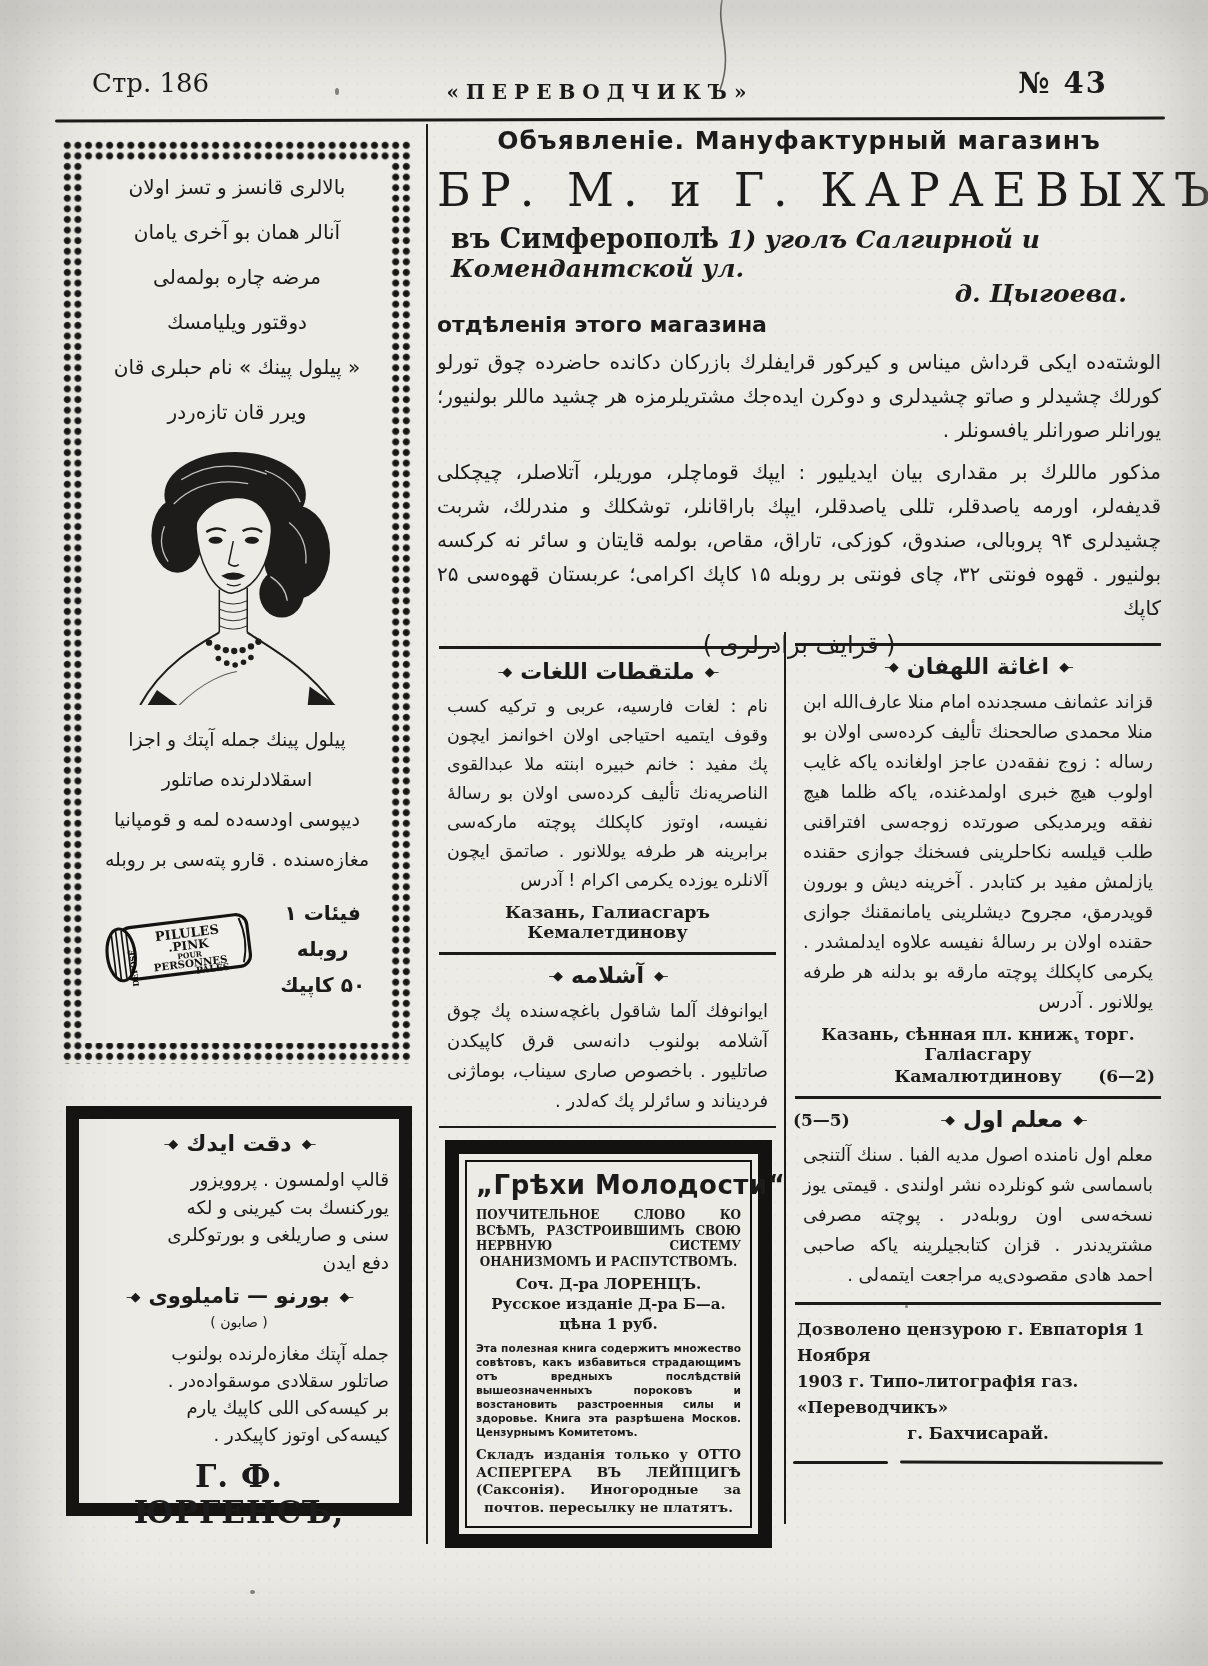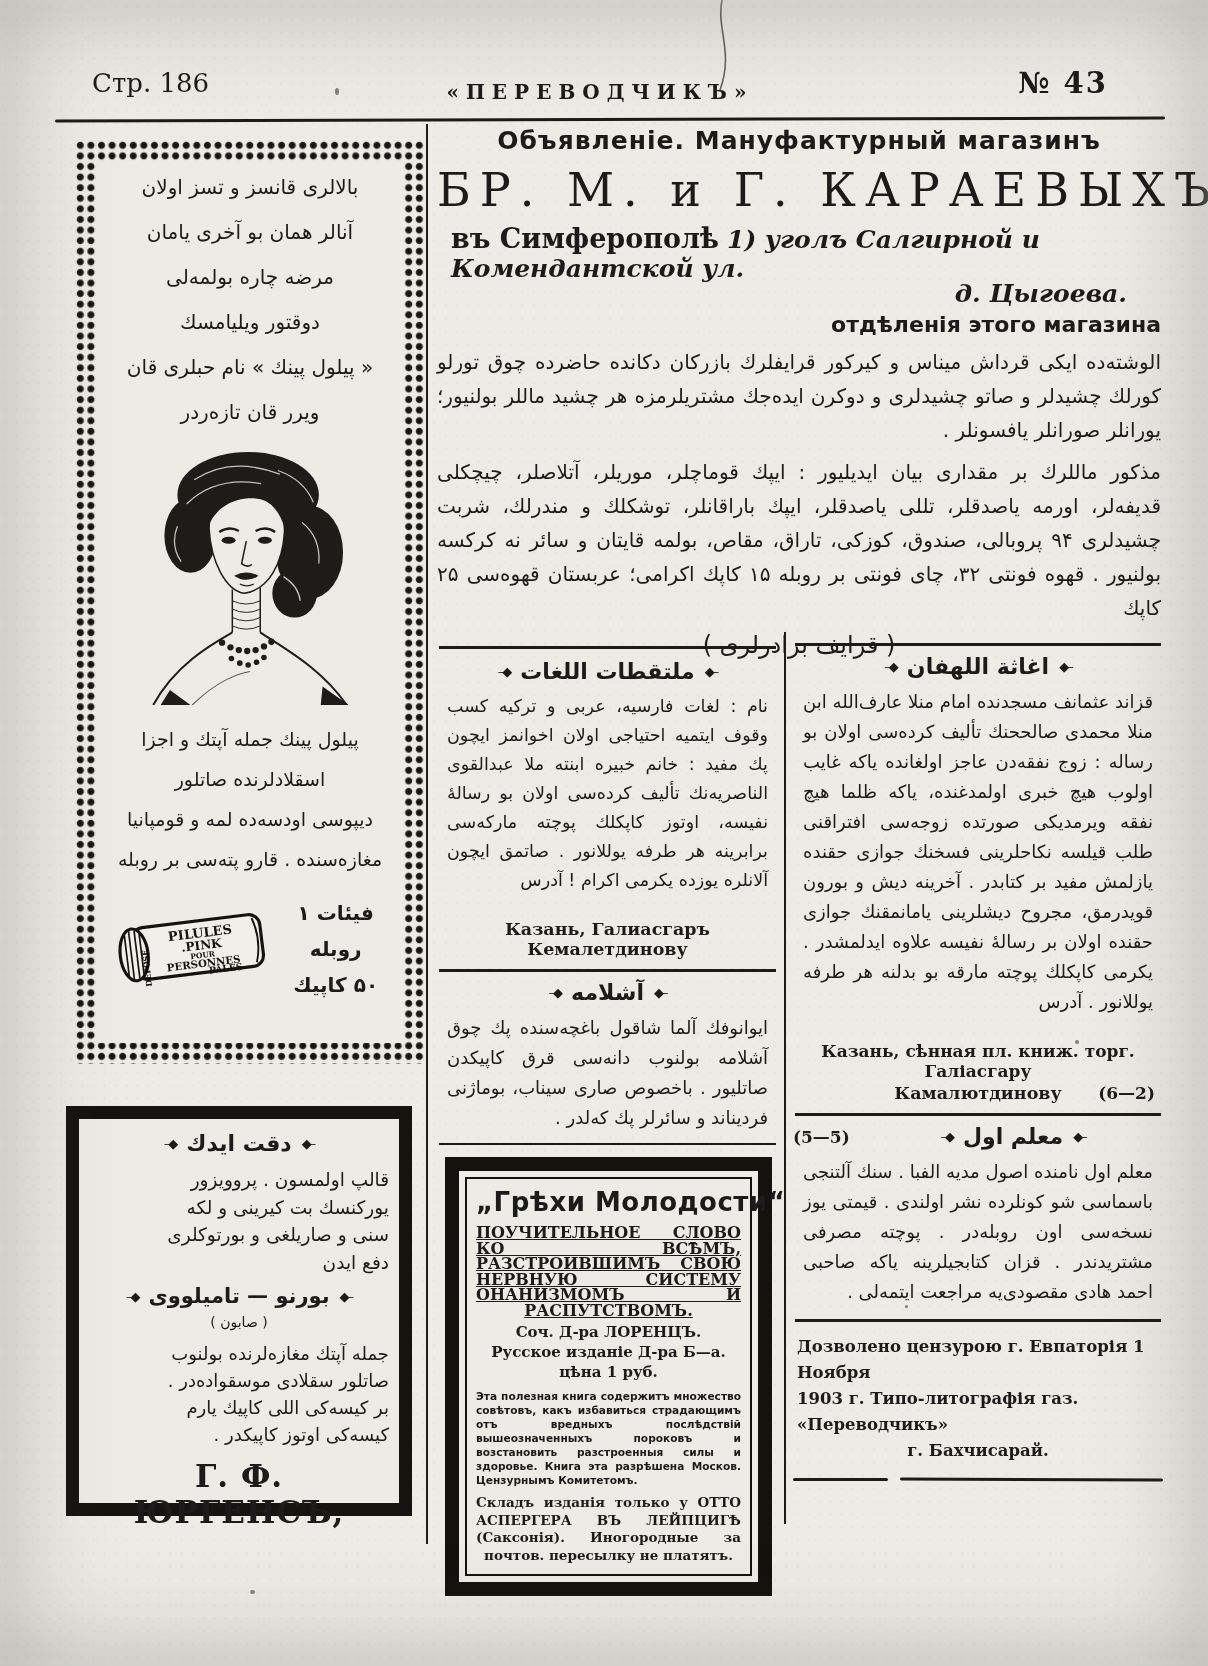--- a/index.html
+++ b/index.html
@@ -20,21 +20,21 @@
   .sh .t{font-weight:bold;font-size:22px;}
   .just{text-align:justify;}
   .speck{position:absolute;background:#2a2a28;border-radius:50%;opacity:.55;}
 
   
   .hdr-label{font-size:26px;}
   .masthead{font-weight:bold;font-size:20px;letter-spacing:7px;}
   .issue{font-weight:bold;font-size:29px;letter-spacing:2px;}
 
   
-  .rosette{position:absolute;left:75px;top:140px;width:350px;height:924px;
+  .rosette{position:absolute;left:62px;top:140px;width:350px;height:924px;
     background-image:radial-gradient(circle,#161513 2.5px,rgba(22,21,19,.85) 3.1px,transparent 4.1px);
     background-size:10.6px 10.6px;}
   .rosette-inner{position:absolute;inset:21px;background:#ecebe6;padding:4px 6px;box-sizing:border-box;}
   .verse{font-size:20px;line-height:45px;text-align:center;}
   .pp-body{font-size:19px;line-height:40px;text-align:center;margin-top:14px;}
   .tube-row{display:flex;align-items:center;margin-top:16px;}
   .price{font-size:20px;line-height:36px;text-align:center;width:128px;font-weight:bold;}
 
   
   .jur{position:absolute;left:66px;top:1106px;width:346px;height:410px;box-sizing:border-box;
@@ -45,36 +45,36 @@
   
   .karaev{position:absolute;left:437px;top:126px;width:724px;}
   .kicker{text-align:center;font-family:"DejaVu Sans","Liberation Sans",sans-serif;
           font-weight:bold;font-size:25px;letter-spacing:1px;}
   .k-title{text-align:center;font-size:46px;letter-spacing:9px;margin-top:8px;white-space:nowrap;}
   .k-loc{margin-top:6px;font-size:25px;padding-left:14px;}
   .k-loc b{font-size:27px;}
   .k-loc i{font-weight:bold;}
   .k-loc2{text-align:right;padding-right:34px;font-size:25px;font-style:italic;font-weight:bold;margin-top:-4px;}
   .k-intro{font-weight:bold;font-size:17.5px;line-height:25px;text-indent:38px;margin-top:8px;}
-  .k-intro2{text-align:right;font-family:"DejaVu Sans",sans-serif;font-weight:bold;font-size:22px;margin-top:4px;}
+  .k-intro2{text-align:left;font-family:"DejaVu Sans",sans-serif;font-weight:bold;font-size:22px;margin-top:4px;}
   .k-ar{font-size:20px;line-height:34px;margin-top:8px;}
   .k-foot{text-align:center;font-size:24px;margin-top:6px;}
 
   
   .midcol{position:absolute;left:437px;top:640px;width:341px;}
   .rightcol{position:absolute;left:793px;top:637px;width:370px;}
   .colrule{height:3px;background:#1c1b19;margin:6px 2px;}
   .arbody{font-size:17.5px;line-height:29px;padding:0 10px;margin-top:8px;}
-  .addr{font-weight:bold;font-size:17.5px;text-align:center;margin-top:24px;}
+  .addr{font-weight:bold;font-size:17.5px;text-align:center;margin-top:7px;}
 
   
   .sins{border:14px solid #131210;padding:6px;margin:12px 6px 0 8px;background:#ecebe6;}
   .sins-inner{border:2px solid #131210;padding:8px 9px 10px;text-align:center;}
   .sins-title{font-size:26px;font-weight:bold;font-family:"DejaVu Sans",sans-serif;letter-spacing:.5px;white-space:nowrap;}
-  .sins-sub{font-weight:bold;font-size:16px;line-height:15.5px;margin-top:8px;text-align:justify;text-align-last:center;text-decoration:underline;}
+  .sins-sub{font-weight:bold;font-size:12px;line-height:15.5px;margin-top:8px;text-align:justify;text-align-last:center;}
   .sins-line{font-weight:bold;font-size:15px;margin-top:5px;}
   .sins-body{font-family:"DejaVu Sans",sans-serif;font-weight:bold;font-size:10.6px;line-height:14px;
              text-align:justify;margin-top:8px;}
   .sins-foot{font-weight:bold;font-size:13.5px;line-height:17.5px;margin-top:7px;text-align:justify;text-align-last:center;}
 
   .sec2head{display:flex;align-items:center;margin-top:8px;}
   .issue-mark{font-weight:bold;font-size:17px;width:70px;}
   .imprint{font-weight:bold;font-size:16.5px;line-height:26px;margin-top:12px;padding:0 4px;}
   .imprint .c{text-align:center;}
 </style>

